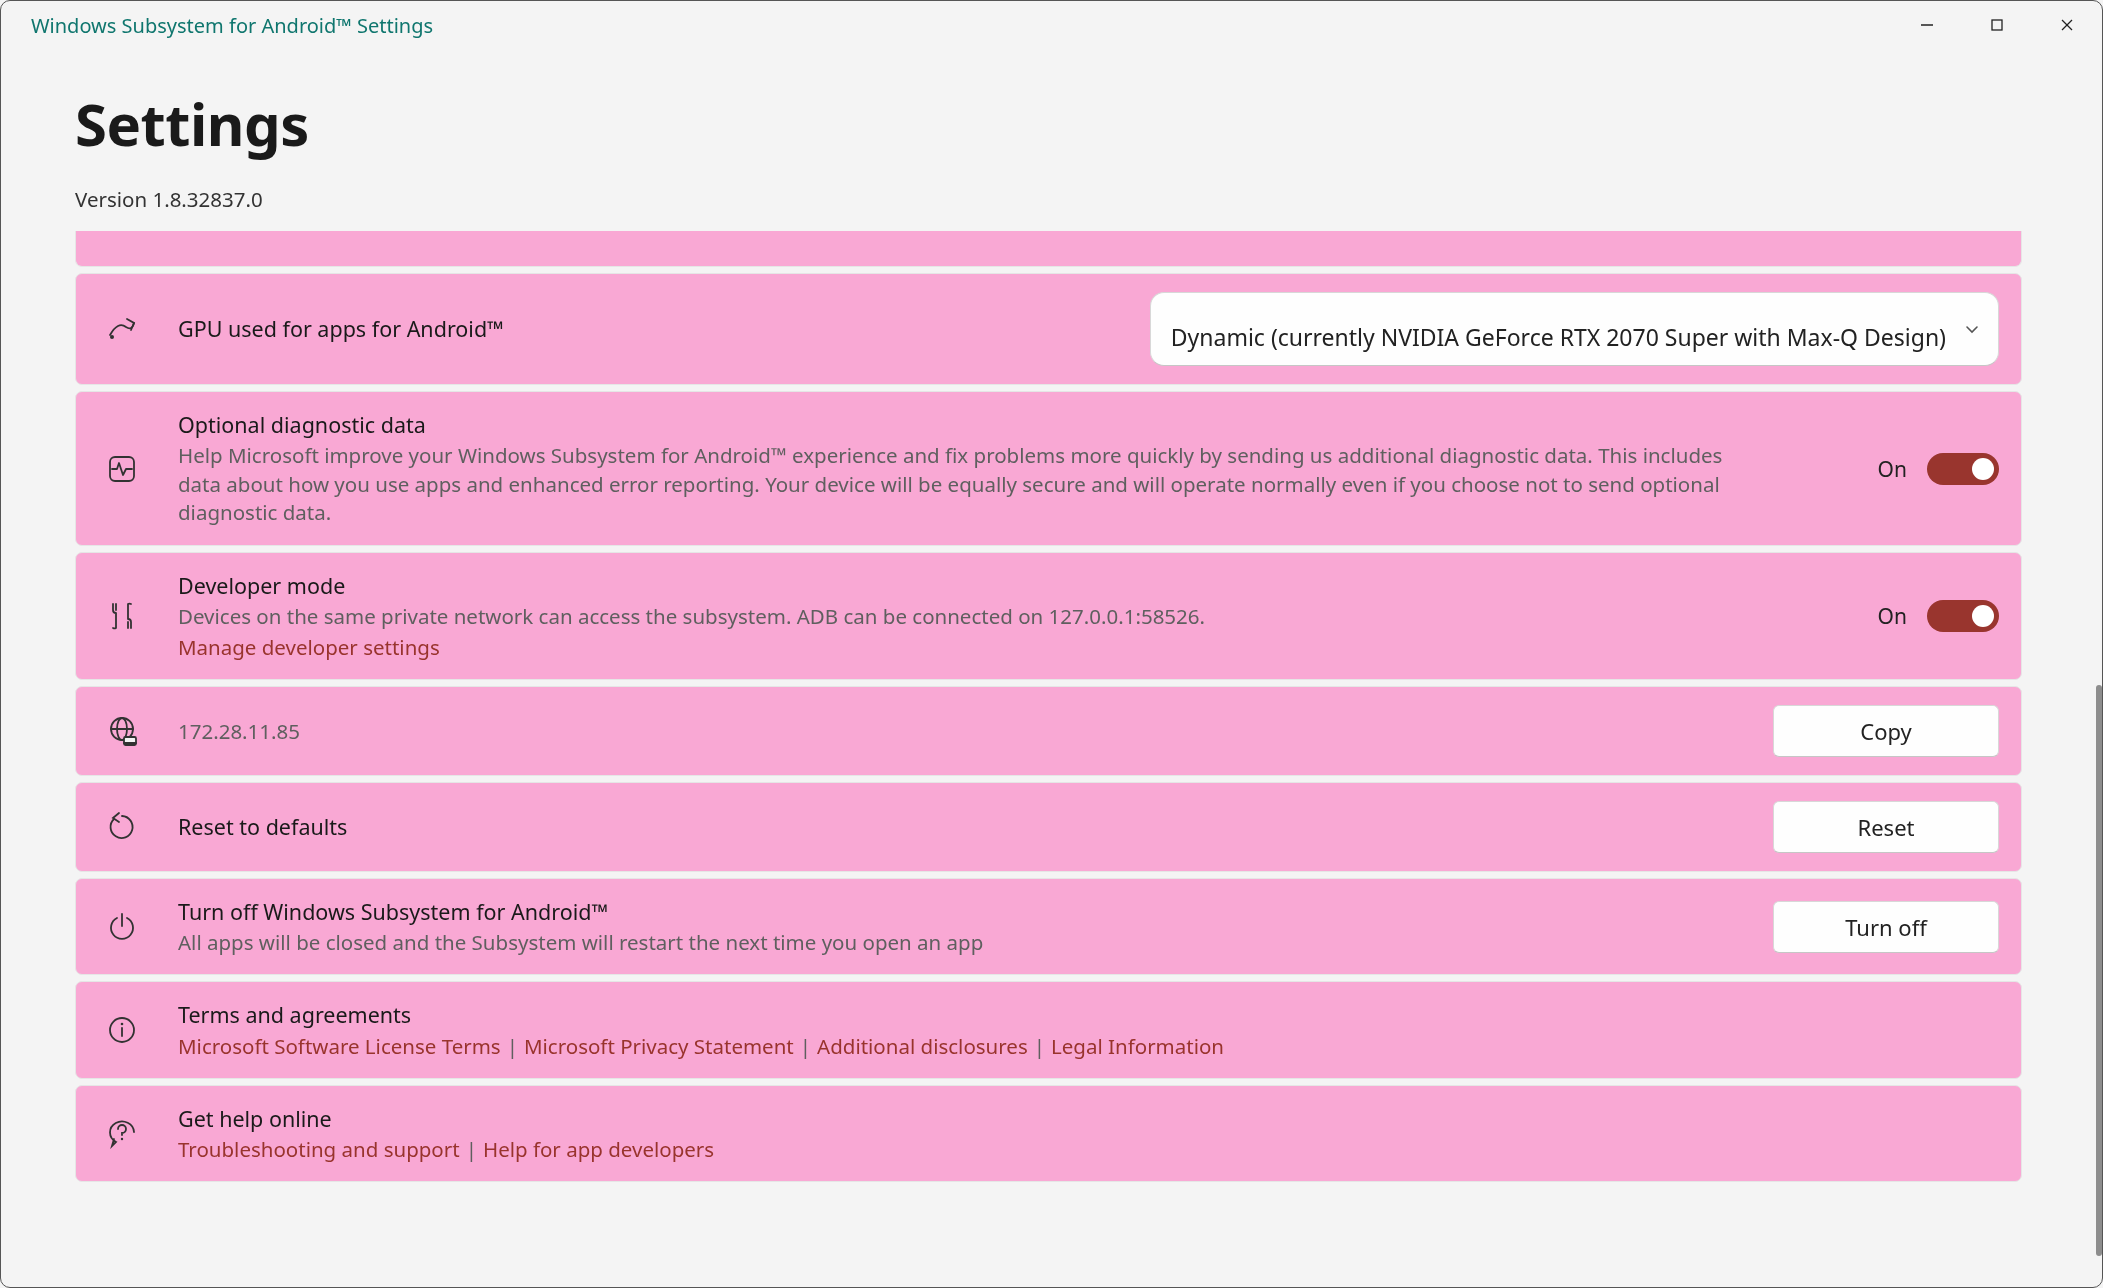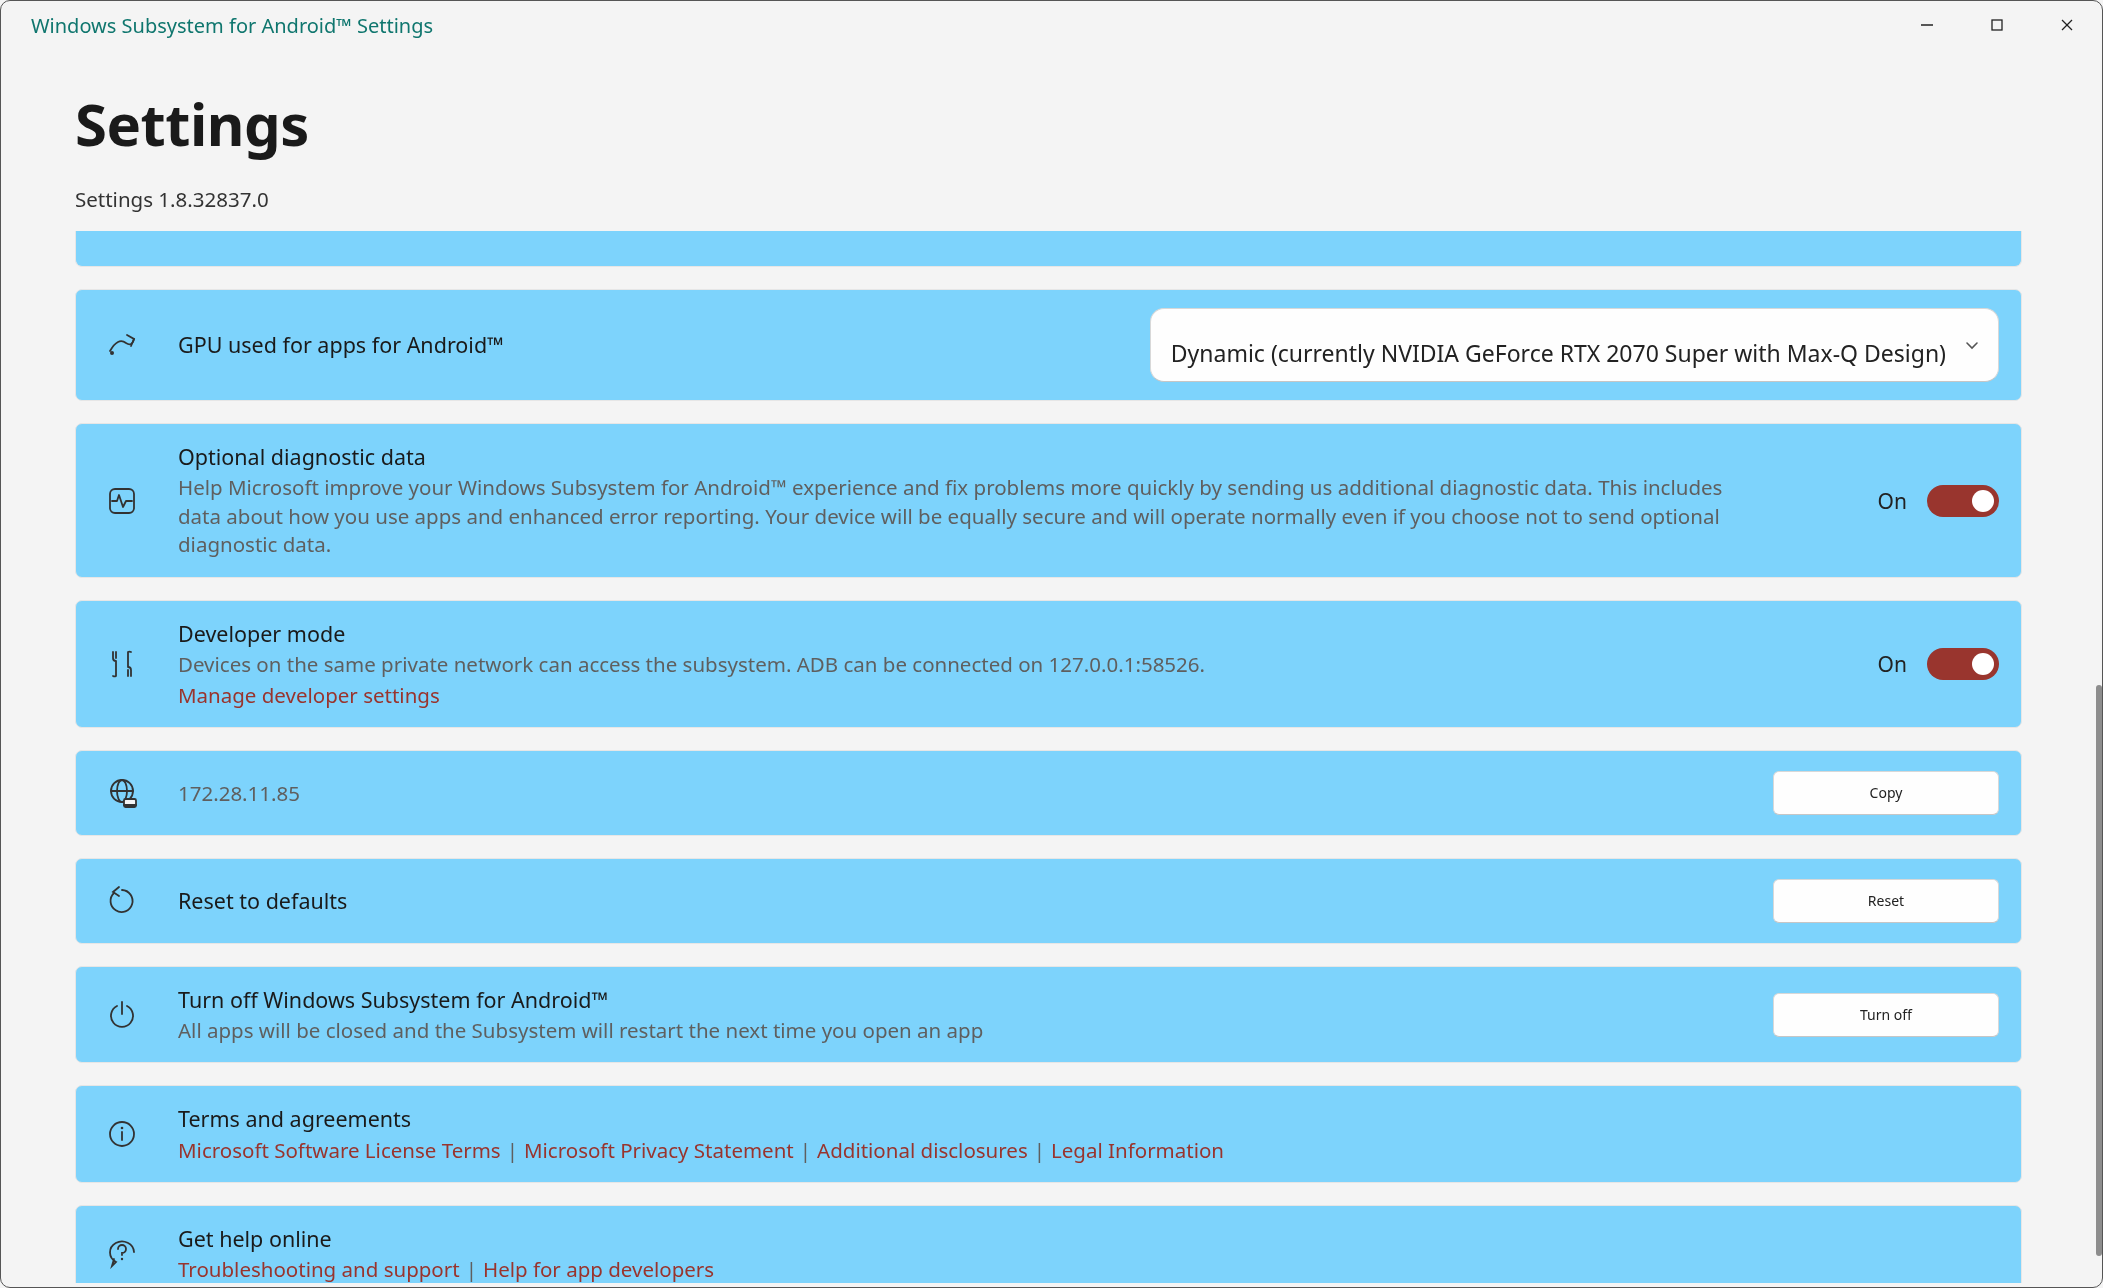--- a/index.html
+++ b/index.html
@@ -33,24 +33,24 @@
   .version { font-size: 20.5px; color: #333; margin-top: 22px; }
 
   .scroll {
     position: absolute;
     top: 230px; bottom: 4px; left: 0; right: 6px;
     overflow: hidden;
     padding: 0 74px;
   }
 
   .card {
-    background: #7dd3fc;
+    background: #f9a8d4;
     border: 1px solid #e6e6e6;
     border-radius: 7px;
-    margin-bottom: 22px;
+    margin-bottom: 6px;
     min-height: 86px;
     display: flex;
     align-items: center;
     padding: 18px 22px 18px 28px;
   }
   .card.partial-top {
     border-top: none;
     border-top-left-radius: 0; border-top-right-radius: 0;
     padding-top: 0; min-height: 36px;
   }
@@ -94,22 +94,22 @@
   .toggle .knob {
     position: absolute; right: 5px; top: 5px;
     width: 22px; height: 22px; border-radius: 50%; background: #fff;
   }
 
   .winbtn {
     border: 1px solid #d8d8d8;
     border-bottom: 1px solid #c6c6c6;
     border-radius: 6px;
     background: #fefefe;
-    min-width: 226px; height: 44px;
-    font-size: 14px; color: #222;
+    min-width: 226px; height: 52px;
+    font-size: 22px; color: #222;
     display: flex; align-items: center; justify-content: center;
     cursor: pointer;
   }
 
   .scrollbar {
     position: absolute; right: 0; top: 38px; bottom: 6px; width: 6px;
   }
   .scrollbar-thumb {
     position: absolute; left: 0; right: 0;
     background: #8d8d8d; border-radius: 3px;
@@ -138,21 +138,21 @@
       <svg width="16" height="16" viewBox="0 0 16 16">
           <line x1="3" y1="3" x2="13" y2="13" stroke="#222" stroke-width="1.3"></line>
           <line x1="13" y1="3" x2="3" y2="13" stroke="#222" stroke-width="1.3"></line>
         </svg>
     </button>
   </div>
 </div>
 
 <div class="header">
   <h1>Settings</h1>
-  <div class="version">Settings 1.8.32837.0</div>
+  <div class="version">Version 1.8.32837.0</div>
 </div>
 
 <div class="scroll">
 
   <div class="card partial-top"></div>
 
   <div class="card">
     <div class="card-icon">
       <svg width="32" height="32" viewBox="0 0 32 32" fill="none" stroke="#323232" stroke-width="1.8" stroke-linecap="round">
         <path d="M4 22 Q12 8 20 14 Q26 18 28 10"></path>

